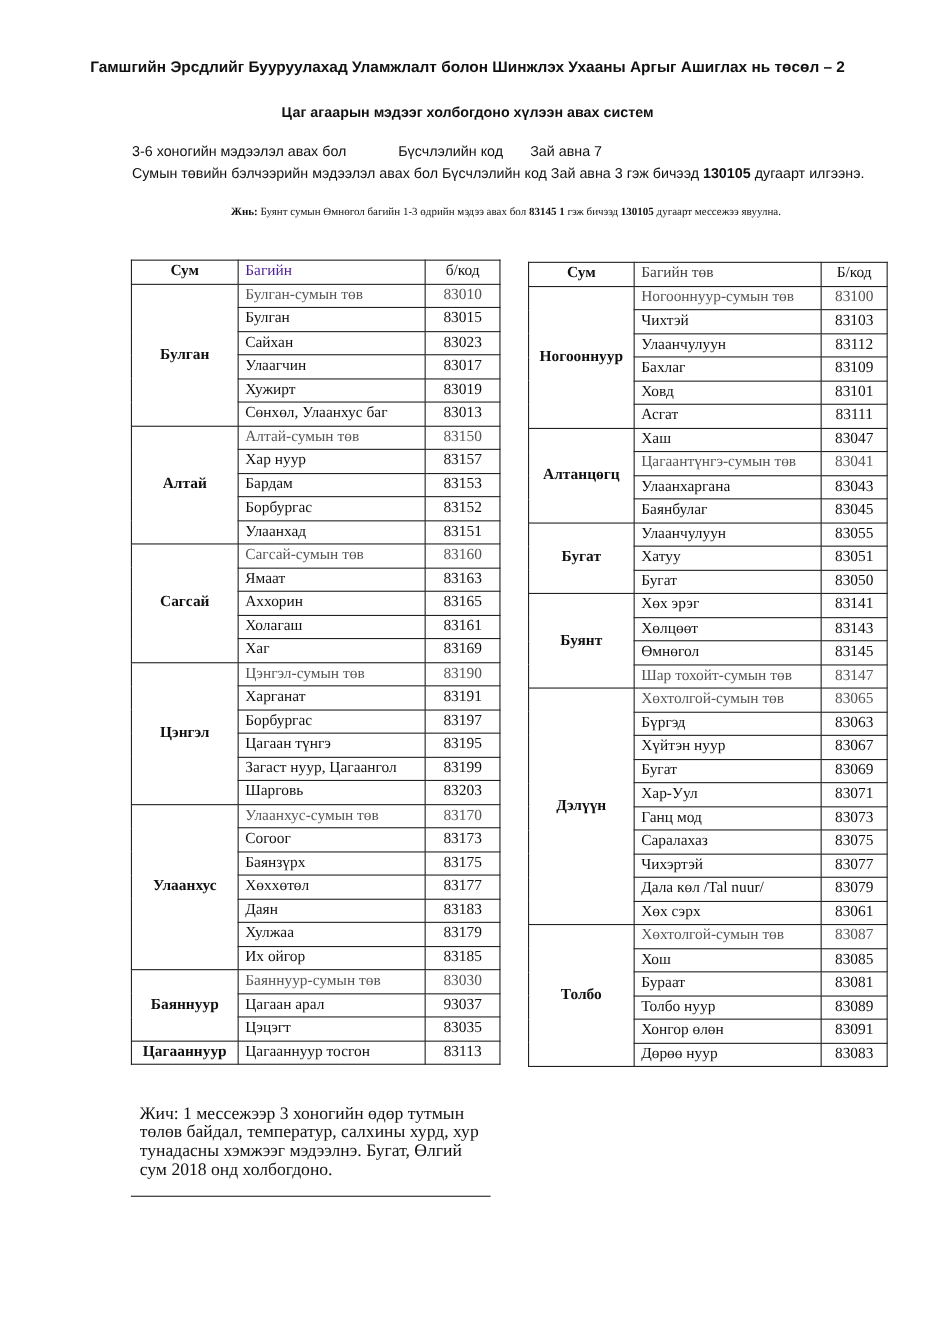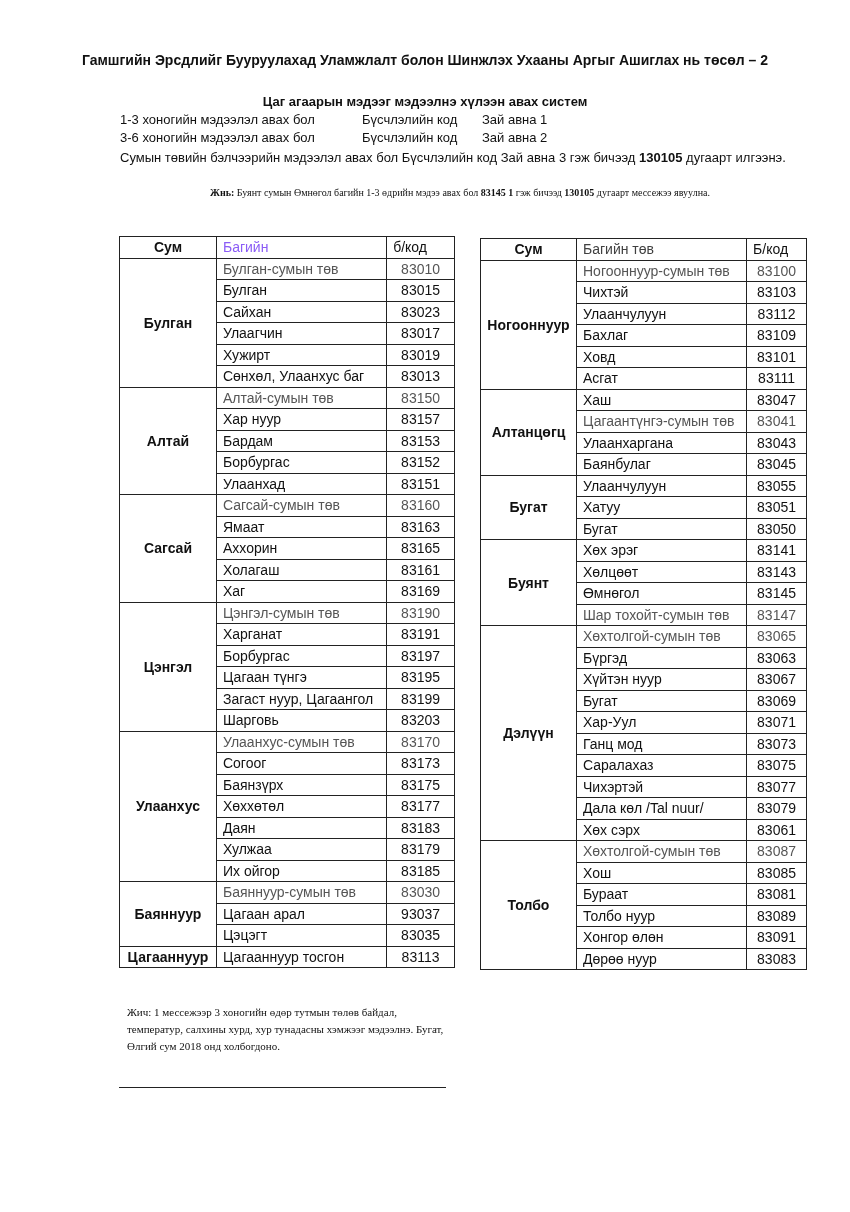--- a/index.html
+++ b/index.html
@@ -9,47 +9,44 @@
     font-family: "Liberation Sans", sans-serif; font-weight: bold; font-size: 14px; }
   .subtitle { position: absolute; left: 0; top: 78px; width: 850px; text-align: center;
     font-family: "Liberation Sans", sans-serif; font-weight: bold; font-size: 13px; }
   .instr { position: absolute; left: 120px; font-family: "Liberation Sans", sans-serif; font-size: 13px; white-space: nowrap; }
   .instr .c1 { display: inline-block; width: 242px; }
   .instr .c2 { display: inline-block; width: 120px; }
   .instr3 { position: absolute; left: 120px; top: 132px; width: 680px; font-family: "Liberation Sans", sans-serif; font-size: 13px; line-height: 19px; }
   .example { position: absolute; left: 120px; top: 168px; width: 680px; text-align: center;
     font-family: "Liberation Serif", serif; font-size: 10px; line-height: 17px; }
   b { font-weight: bold; text-align: center; }
-  table.codes { position: absolute; border-collapse: collapse; font-family: Liberation Sans, sans-serif; font-size: 14px; }
+  table.codes { position: absolute; border-collapse: collapse; font-family: Liberation Serif, serif; font-size: 14px; }
   table.codes td, table.codes th { border: 1px solid #222; padding: 0 6px; height: 21.5px; line-height: 20px; box-sizing: border-box; }
   table.codes th { font-weight: bold; text-align: center; }
-  table.codes th.hdr-bag { text-align: left; font-weight: normal; color: #8b5cf6; }
-  table.codes th.hdr-code { text-align: left; font-weight: normal; }
+  table.codes th.hdr-bag { text-align: left; font-weight: normal; color: #4c1d95; }
+  table.codes th.hdr-code { text-align: center; font-weight: normal; }
   table.codes td.sum { font-weight: bold; text-align: center; vertical-align: middle; }
   table.codes td.code { text-align: center; }
   table.codes td.center-row { color: #555; }
   #left-table { left: 119px; top: 220px; width: 336px; }
   #right-table { left: 480px; top: 222px; width: 327px; }
   #left-table col.c1 { width: 97px; } #left-table col.c2 { width: 171px; } #left-table col.c3 { width: 68px; }
   #right-table col.c1 { width: 96px; } #right-table col.c2 { width: 171px; } #right-table col.c3 { width: 60px; }
-  .note { position: absolute; left: 127px; top: 988px; width: 320px; font-family: "Liberation Serif", serif; font-size: 11px; line-height: 17px; }
+  .note { position: absolute; left: 127px; top: 988px; width: 320px; font-family: "Liberation Serif", serif; font-size: 16px; line-height: 17px; }
   .rule { position: absolute; left: 119px; top: 1071px; width: 327px; height: 0; border-top: 1px solid #222; }
 </style>
 </head>
 <body>
 
 <div class="page">
   <div class="title">Гамшгийн Эрсдлийг Бууруулахад Уламжлалт болон Шинжлэх Ухааны Аргыг Ашиглах нь төсөл – 2</div>
-  <div class="subtitle">Цаг агаарын мэдээг мэдээлнэ хүлээн  авах систем</div>
-
-  <div class="instr" style="top:96px">
-    <span class="c1">1-3 хоногийн мэдээлэл авах бол</span><span class="c2">Бүсчлэлийн код</span><span>Зай авна  1</span>
-  </div>
+  <div class="subtitle">Цаг агаарын мэдээг холбогдоно хүлээн  авах систем</div>
+
   <div class="instr" style="top:114px">
-    <span class="c1">3-6 хоногийн мэдээлэл авах бол</span><span class="c2">Бүсчлэлийн код</span><span>Зай авна  2</span>
+    <span class="c1">3-6 хоногийн мэдээлэл авах бол</span><span class="c2">Бүсчлэлийн код</span><span>Зай авна  7</span>
   </div>
   <div class="instr3">
     <span>Сумын төвийн бэлчээрийн мэдээлэл авах бол Бүсчлэлийн код  Зай авна  3 гэж бичээд </span><b>130105</b><span> дугаарт илгээнэ.</span>
   </div>
 
   <div class="example">
     <b>Жнь:</b><span> Буянт сумын Өмнөгол багийн 1-3 өдрийн мэдээ авах бол  </span><b>83145 1</b><span> гэж бичээд </span><b>130105</b><span>  дугаарт мессежээ явуулна.</span>
   </div>
 
   <table class="codes" id="left-table">

